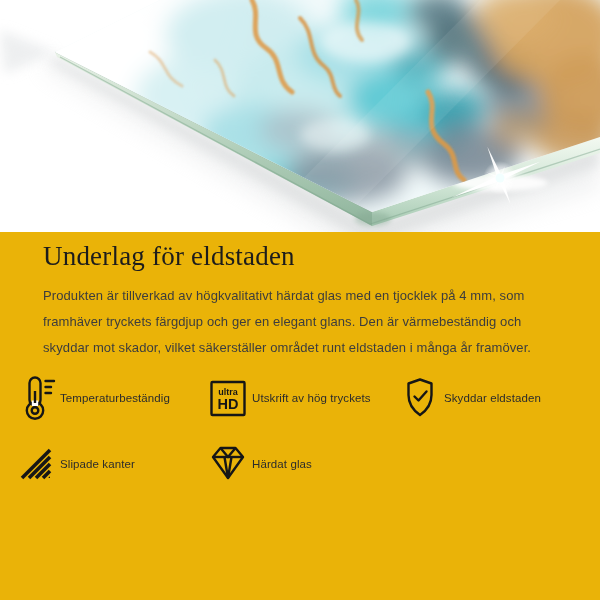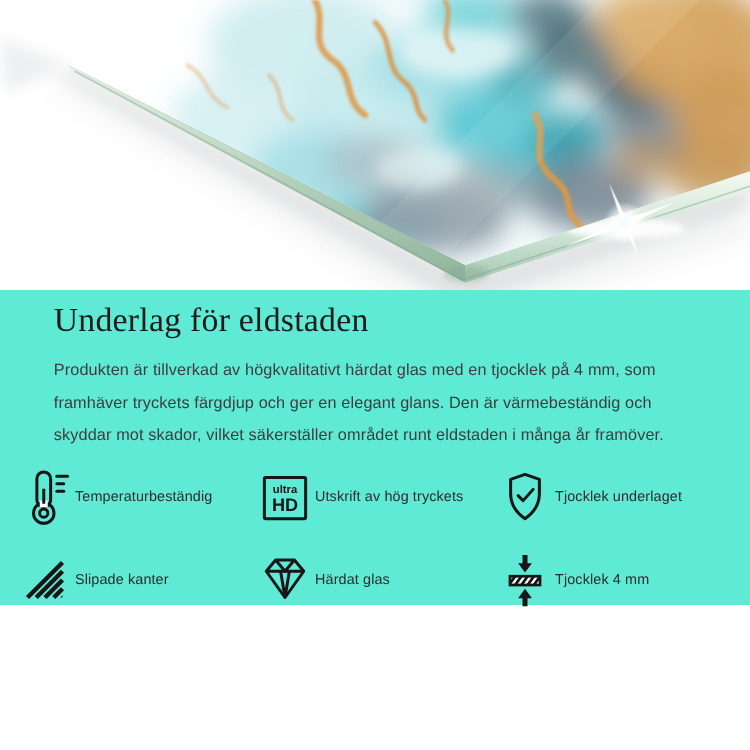--- a/index.html
+++ b/index.html
@@ -1,21 +1,21 @@
 <!DOCTYPE html>
 <html><head>
 <meta charset="utf-8">
 <style>
   html,body{margin:0;padding:0}
   body{
     width:600px;height:600px;background:#ffffff;overflow:hidden;
     font-family:"Liberation Sans","DejaVu Sans",sans-serif;
     -webkit-font-smoothing:antialiased;
   }
-  .page{width:600px;height:484px;position:relative;background:#5eead4}
+  .page{width:600px;height:600px;position:relative;background:#eab308}
   .hero{width:600px;height:232px;position:relative;overflow:hidden}
   .hero svg{display:block}
   .content{padding:0 43px}
   .title{
     font-family:"Liberation Serif","DejaVu Serif",serif;
     font-weight:400;font-size:27px;line-height:34px;color:#1c1c1c;
     margin:7px 0 0;letter-spacing:.2px;
   }
   .desc{
     font-size:13px;line-height:26px;color:#3d3d3d;
@@ -193,21 +193,21 @@
         <text class="badge-lg" x="24" y="34.5" text-anchor="middle">HD</text>
       </svg>
       <div class="flabel">Utskrift av hög tryckets</div>
     </div>
 
     <div class="feature">
       <svg class="ficon" viewBox="0 0 48 48">
         <path class="ico" d="M24 5.5 L35.5 9.5 V21 C35.5 30.5 30.5 36.5 24 41 C17.5 36.5 12.5 30.5 12.5 21 V9.5 Z" stroke-width="2.5" stroke-linejoin="round"></path>
         <path class="ico" d="M18.5,22.5 L22.5,26.5 L30.5,17.5" stroke-width="2.5" stroke-linecap="round" stroke-linejoin="round"></path>
       </svg>
-      <div class="flabel">Tjocklek underlaget</div>
+      <div class="flabel">Skyddar eldstaden</div>
     </div>
 
     <div class="feature">
       <svg class="ficon" viewBox="0 0 48 48">
         <g stroke="#161616" stroke-width="3.6" fill="none">
           <path d="M10,38 L38,10"></path>
             <path d="M17,38 L38,17"></path>
             <path d="M24,38 L38,24"></path>
             <path d="M31,38 L38,31"></path>
         </g>
@@ -221,35 +221,15 @@
         <g class="ico" stroke-width="2.3" stroke-linejoin="round">
           <path d="M9,17 L16.5,8 H31.5 L39,17 L24,38 Z"></path>
           <path d="M9,17 H39"></path>
           <path d="M16.5,8 L24,17 L31.5,8"></path>
           <path d="M20.5,17 L24,38 M27.5,17 L24,38"></path>
         </g>
       </svg>
       <div class="flabel">Härdat glas</div>
     </div>
 
-    <div class="feature">
-      <svg class="ficon" viewBox="0 0 48 48">
-        <defs>
-            <clipPath id="barclip">
-              <rect x="12.5" y="21.5" width="23" height="6"></rect>
-            </clipPath>
-          </defs>
-        <path d="M24,18 L18.5,10.5 H22 V4 H26 V10.5 H29.5 Z" fill="#161616"></path>
-        <rect x="12" y="21" width="24" height="7" fill="#ffffff" stroke="#161616" stroke-width="2.2"></rect>
-        <g clip-path="url(#barclip)" stroke="#161616" stroke-width="2.2">
-          <path d="M9,31 L19,17"></path>
-            <path d="M14,31 L24,17"></path>
-            <path d="M19,31 L29,17"></path>
-            <path d="M24,31 L34,17"></path>
-            <path d="M29,31 L39,17"></path>
-        </g>
-        <path d="M24,31 L18.5,38.5 H22 V45 H26 V38.5 H29.5 Z" fill="#161616"></path>
-      </svg>
-      <div class="flabel">Tjocklek 4 mm</div>
-    </div>
 
   </div>
 </div>
 
 </body></html>

